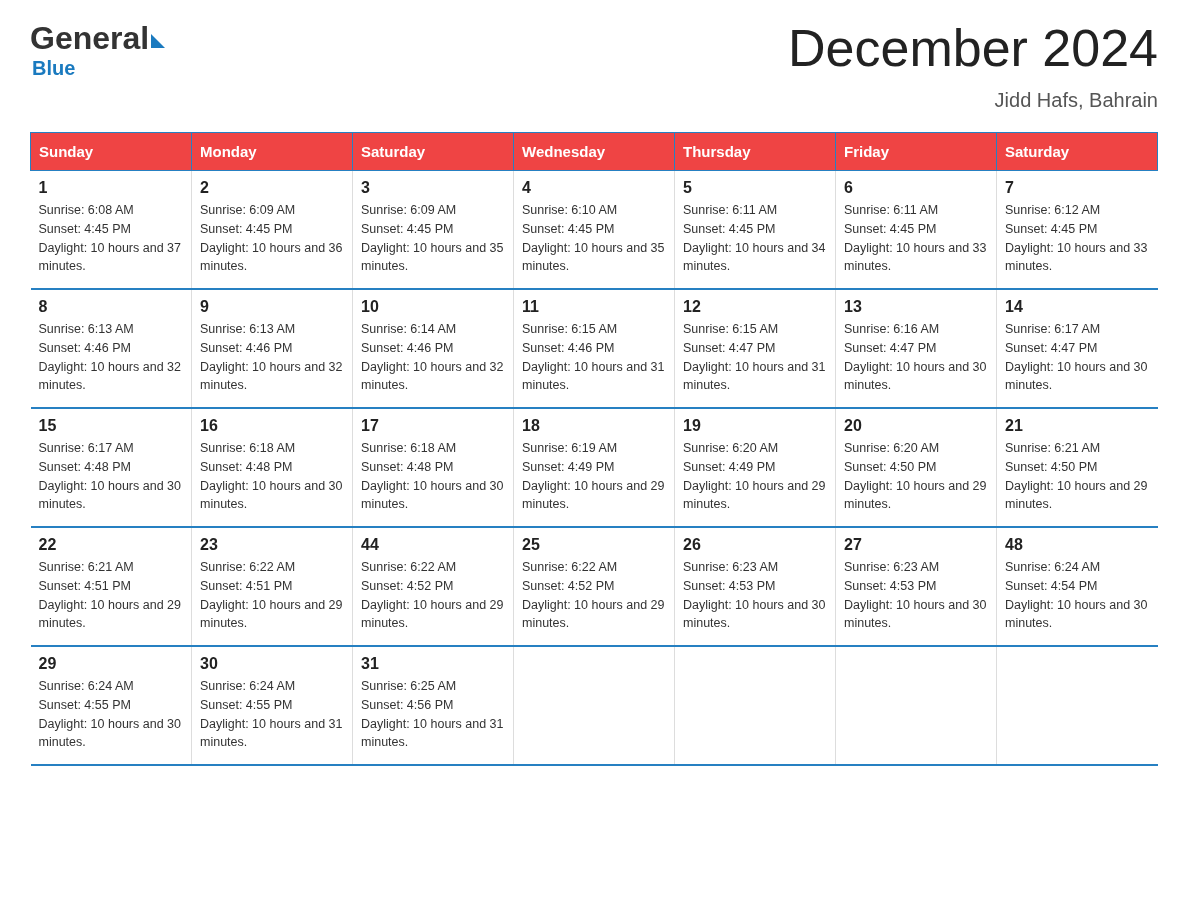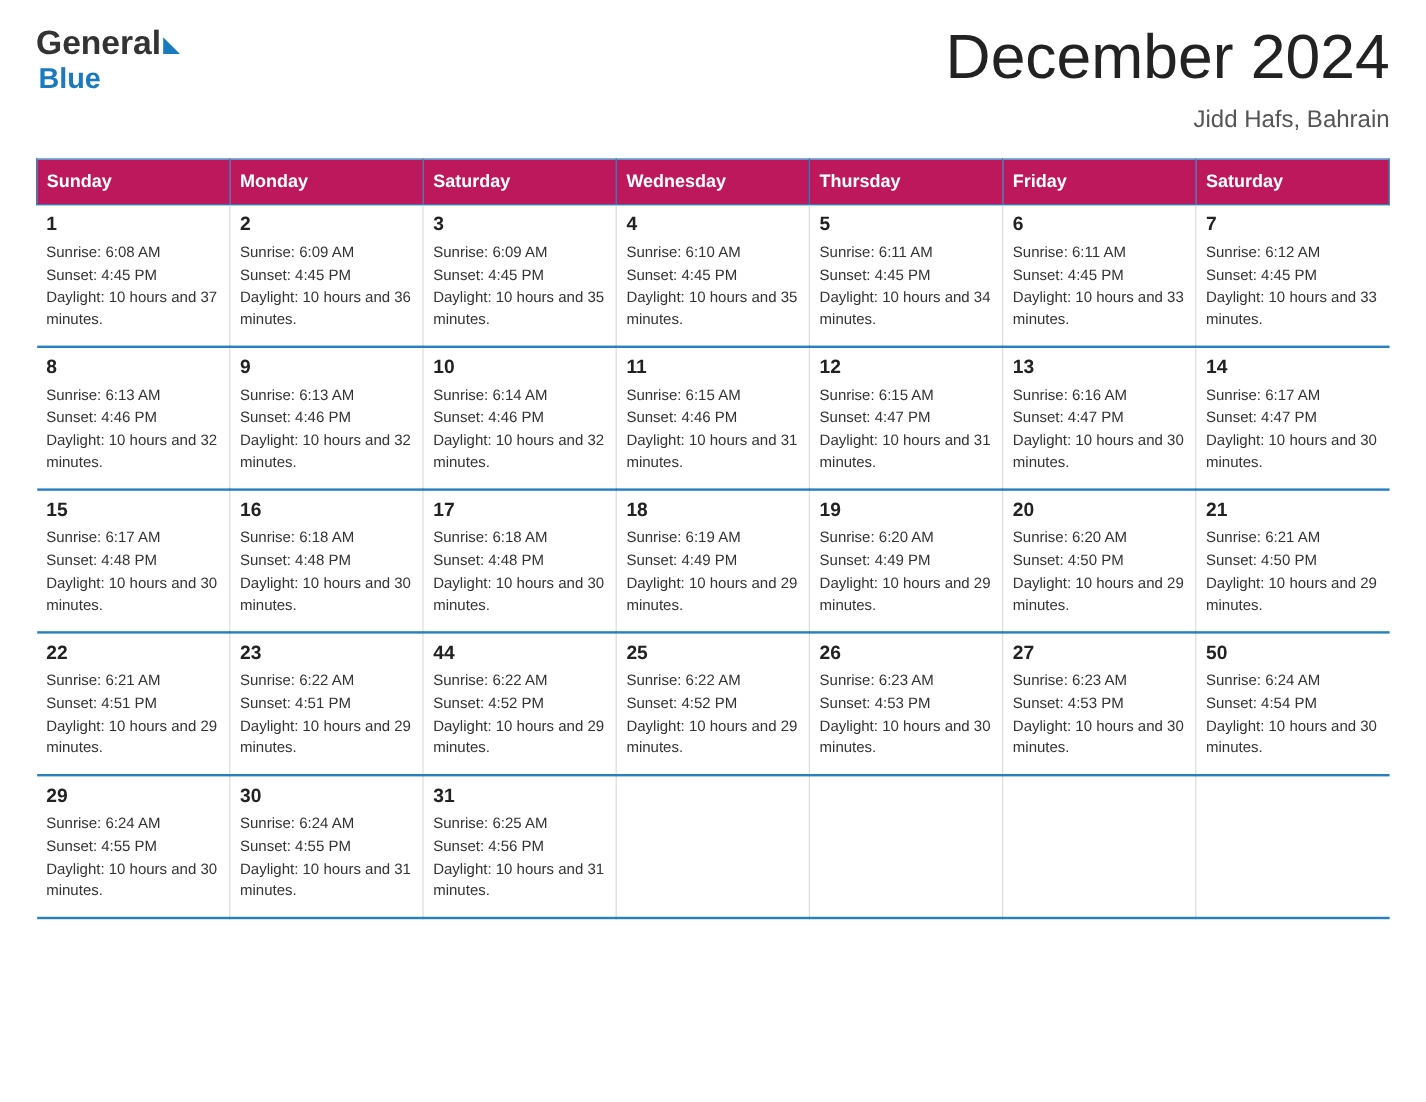--- a/index.html
+++ b/index.html
@@ -19,36 +19,36 @@
     .logo {
       display: flex;
       flex-direction: column;
       align-items: flex-start;
     }
     .logo-top {
       display: flex;
       align-items: center;
     }
     .logo-general {
-      font-size: 28px;
+      font-size: 32px;
       font-weight: bold;
       color: #333;
       font-family: Arial, sans-serif;
     }
     .logo-arrow {
       width: 0;
       height: 0;
       border-left: 14px solid #1a7abf;
       border-top: 14px solid transparent;
       border-bottom: 0px solid transparent;
       margin-left: 2px;
       margin-top: 4px;
     }
     .logo-bottom {
-      font-size: 24px;
+      font-size: 20px;
       font-weight: bold;
       color: #1a7abf;
       margin-left: 2px;
     }
     .title-area {
       text-align: right;
     }
     .month-title {
       font-size: 52px;
       font-weight: 300;
@@ -59,21 +59,21 @@
     .location {
       font-size: 20px;
       color: #555;
       margin-top: 12px;
     }
     table {
       width: 100%;
       border-collapse: collapse;
     }
     thead th {
-      background-color: #be185d;
+      background-color: #ef4444;
       color: #fff;
       font-size: 15px;
       font-weight: bold;
       padding: 10px 8px;
       text-align: left;
       border: 1px solid #2680c2;
     }
     tbody tr {
       border-bottom: 2px solid #2680c2;
     }
@@ -352,21 +352,21 @@
       </td>
         <td>
         <span class="day-number">27</span>
         <div class="day-info">
           Sunrise: 6:23 AM<br>
           Sunset: 4:53 PM<br>
           Daylight: 10 hours and 30 minutes.
         </div>
       </td>
         <td>
-        <span class="day-number">50</span>
+        <span class="day-number">48</span>
         <div class="day-info">
           Sunrise: 6:24 AM<br>
           Sunset: 4:54 PM<br>
           Daylight: 10 hours and 30 minutes.
         </div>
       </td>
       </tr>
       <tr>
         <td>
         <span class="day-number">29</span>

